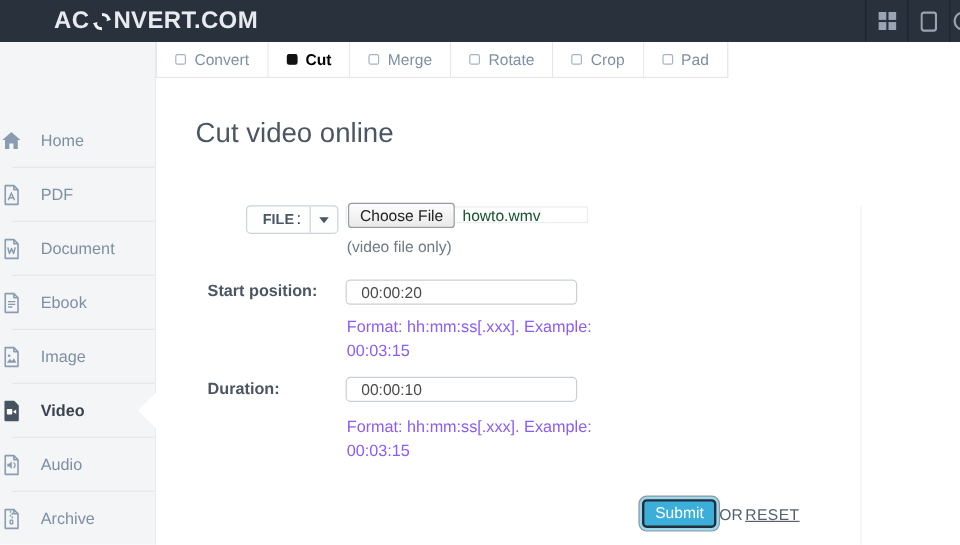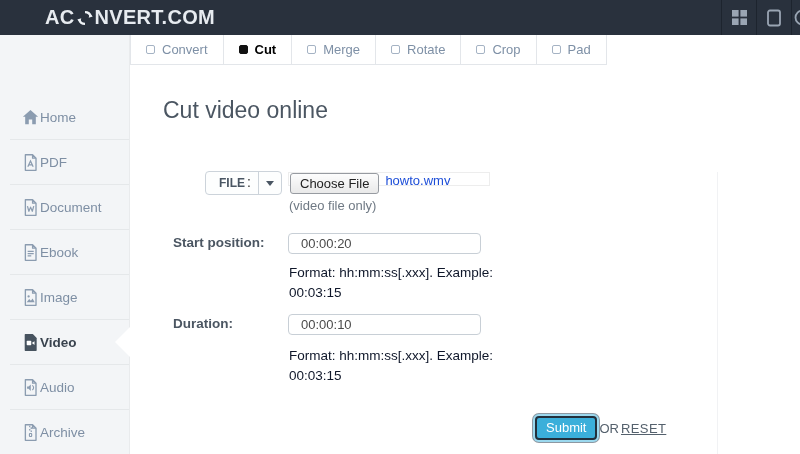--- a/index.html
+++ b/index.html
@@ -28,22 +28,22 @@
   }
   .hicon.partial { width:9px; overflow:hidden; justify-content:flex-start; }
   .hicon.partial svg { margin-left:2px; flex:none; }
 
   
   .sidebar {
     position:absolute; top:35px; left:0; bottom:0; width:130px;
     background:#f3f5f7; border-right:1px solid #e9ebed; padding-top:60px;
   }
   .side-item {
-    height:45px; display:flex; align-items:center; 
-    padding-left:21px; position:relative; cursor:pointer;
+    height:45px; display:flex; align-items:center; gap:15px;
+    position:relative; cursor:pointer;
   }
   .side-item::after {
     content:""; position:absolute; left:10px; right:0; bottom:0;
     height:1px; background:#e5e8ea;
   }
   .side-item .lbl { font-size:13.5px; color:#7e8fa4; }
   .side-item.active .lbl { color:#39434e; font-weight:bold; }
   .side-item svg { display:block; flex:none; }
   .active-arrow {
     position:absolute; right:-1px; top:292px; width:0; height:0;
@@ -89,40 +89,40 @@
     display:flex; align-items:center; justify-content:center;
   }
   .caret-glyph {
     width:0; height:0; border-left:4px solid transparent;
     border-right:4px solid transparent; border-top:5px solid #4a5663;
   }
   .file-colon { position:absolute; left:117px; top:139px; font-size:14px; color:#333; }
 
   .file-input-group {
     position:absolute; left:158px; top:137px; width:202px; height:14px;
-    border:1px solid #ededed; display:flex; background:#fff;
+    border:1px solid #ededed; display:flex; align-items:center; background:#fff;
   }
   .choose-file-btn {
     height:21px; margin-left:1px; padding:0 9px; font-size:13px; color:#222;
     background:linear-gradient(#fdfdfd,#e9e9e9); border:1px solid #979ba1;
     border-radius:3px; font-family:inherit; cursor:pointer;
   }
-  .filename { margin-left:6px; font-size:13px; color:#1d4ed8; white-space:nowrap; }
+  .filename { margin-left:6px; font-size:13px; color:#14532d; white-space:nowrap; }
   .file-hint { position:absolute; left:159px; top:163px; font-size:13px; color:#6f7984; }
 
   
   .field-label { position:absolute; left:43px; font-size:13.5px; font-weight:bold; color:#4b5662; }
   .time-input {
     position:absolute; left:158px; width:193px; height:21px;
     border:1px solid #c8cfd6; border-radius:4px; padding:0 0 0 12px;
     font-size:13px; color:#4a4a4a; font-family:inherit; outline:none; background:#fff;
   }
   .field-hint {
     position:absolute; left:159px; width:242px;
-    font-size:13.5px; line-height:1.45; color:#0f172a;
+    font-size:13.5px; line-height:1.45; color:#8b5cf6;
   }
   .lbl-1 { top:200px; } .inp-1 { top:198px; } .hint-1 { top:228px; }
   .lbl-2 { top:281px; } .inp-2 { top:279px; } .hint-2 { top:311px; }
 
   
   .actions { position:absolute; left:405px; top:381px; display:flex; align-items:center; gap:2px; }
   .submit-btn {
     background:#3bafda; color:#fff; font-size:13px; font-family:inherit;
     padding:2px 9px 3px; border:2px solid #222f3b; border-radius:4px;
     box-shadow:0 0 0 2px #9bd8ee, 0 0 0 3px #8d98a2; cursor:pointer;

